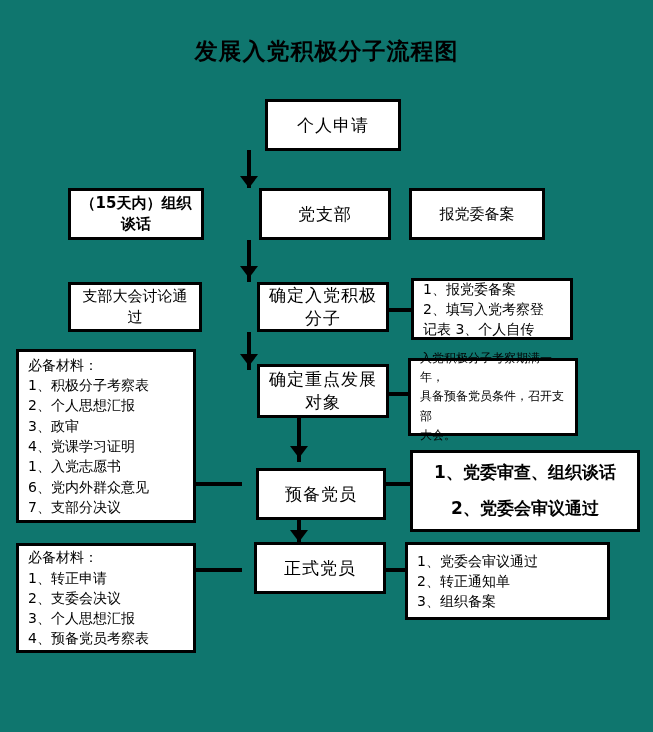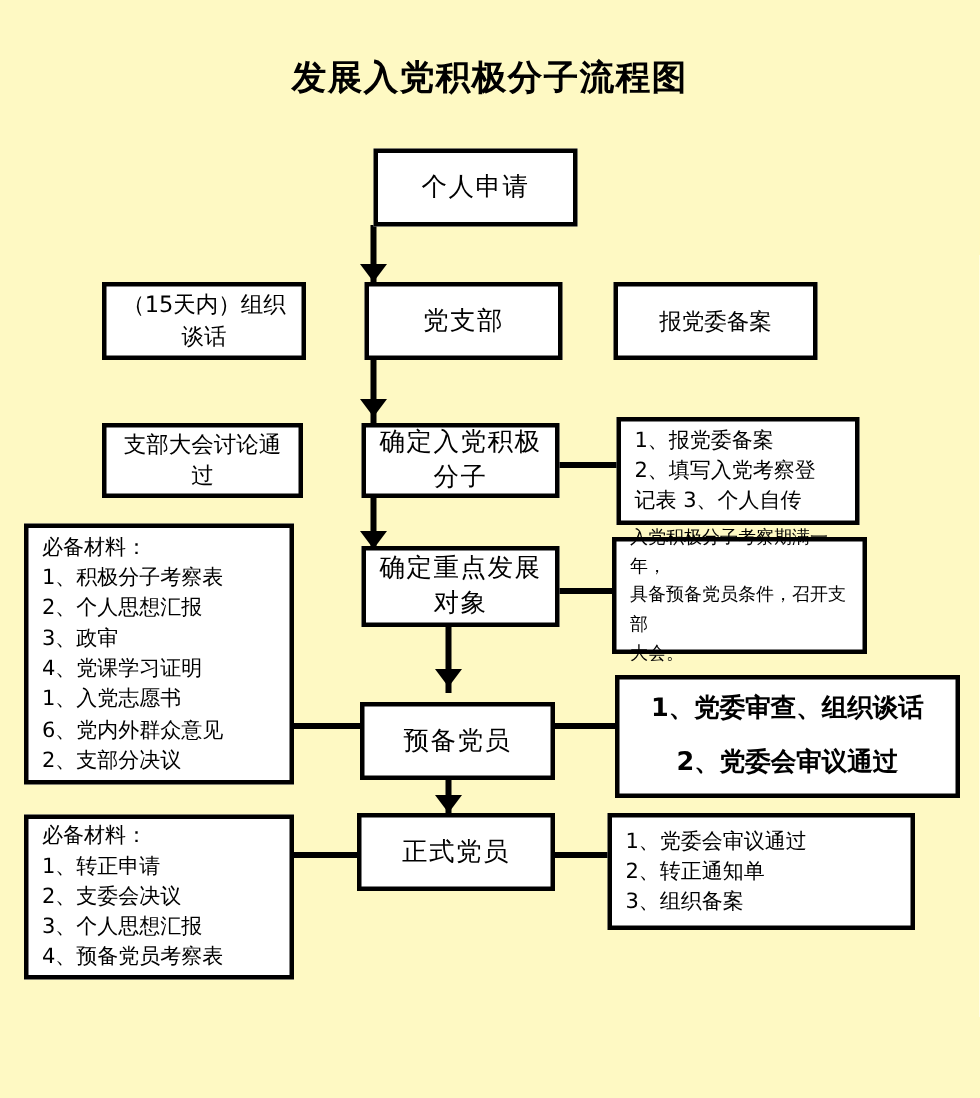--- a/index.html
+++ b/index.html
@@ -7,21 +7,21 @@
     padding: 0;
     background: #ffffff;
   }
   body {
     font-family: "DejaVu Sans", "Liberation Sans", sans-serif;
   }
   #page {
     position: relative;
     width: 653px;
     height: 732px;
-    background: #fef9c3;
+    background: #0f766e;
     overflow: hidden;
   }
   #title {
     position: absolute;
     left: 0;
     top: 36px;
     width: 653px;
     text-align: center;
     font-size: 23px;
     font-weight: bold;
@@ -39,20 +39,21 @@
     flex-direction: column;
     justify-content: center;
     z-index: 3;
   }
   .box.center-node {
     align-items: center;
     text-align: center;
     font-size: 17px;
     line-height: 1.35;
     letter-spacing: 1px;
+    margin-left: 16px;
   }
   .box.side-plain {
     align-items: center;
     text-align: center;
     font-size: 15px;
     line-height: 1.4;
     padding: 2px 6px;
   }
   .box.list {
     align-items: flex-start;
@@ -134,21 +135,21 @@
   <div class="hline" style="left:366px; top:392px; width:46px;"></div>
   <div class="hline" style="left:192px; top:482px; width:50px;"></div>
   <div class="hline" style="left:366px; top:482px; width:46px;"></div>
   <div class="hline" style="left:192px; top:568px; width:50px;"></div>
   <div class="hline" style="left:366px; top:568px; width:44px;"></div>
 
   <div class="box center-node" style="left:249px; top:99px; width:136px; height:52px;">
     <span class="lrow">个人申请</span>
   </div>
 
-  <div class="box side-plain" style="left:68px; top:188px; width:136px; height:52px;">
+  <div class="box side-plain" style="left:68px; top:188px; width:136px; height:52px;font-weight:bold;">
     <span class="lrow">（15天内）组织</span>
     <span class="lrow">谈话</span>
   </div>
 
   <div class="box center-node" style="left:243px; top:188px; width:132px; height:52px;">
     <span class="lrow">党支部</span>
   </div>
 
   <div class="box side-plain" style="left:409px; top:188px; width:136px; height:52px;">
     <span class="lrow">报党委备案</span>
@@ -157,21 +158,21 @@
   <div class="box side-plain" style="left:68px; top:282px; width:134px; height:50px;">
     <span class="lrow">支部大会讨论通</span>
     <span class="lrow">过</span>
   </div>
 
   <div class="box center-node" style="left:241px; top:282px; width:132px; height:50px;justify-content:center;">
     <span class="lrow">确定入党积极</span>
     <span class="lrow">分子</span>
   </div>
 
-  <div class="box list" style="left:411px; top:278px; width:162px; height:72px;">
+  <div class="box list" style="left:411px; top:278px; width:162px; height:62px;">
     <span class="lrow">1、报党委备案</span>
     <span class="lrow">2、填写入党考察登</span>
     <span class="lrow">记表 3、个人自传</span>
   </div>
 
   <div class="box center-node" style="left:241px; top:364px; width:132px; height:54px;">
     <span class="lrow">确定重点发展</span>
     <span class="lrow">对象</span>
   </div>
 
@@ -182,21 +183,21 @@
   </div>
 
   <div class="box list" style="left:16px; top:349px; width:180px; height:174px;">
     <span class="lrow">必备材料：</span>
     <span class="lrow">1、积极分子考察表</span>
     <span class="lrow">2、个人思想汇报</span>
     <span class="lrow">3、政审</span>
     <span class="lrow">4、党课学习证明</span>
     <span class="lrow">1、入党志愿书</span>
     <span class="lrow">6、党内外群众意见</span>
-    <span class="lrow">2、支部分决议</span>
+    <span class="lrow">7、支部分决议</span>
   </div>
 
   <div class="box center-node" style="left:240px; top:468px; width:130px; height:52px;">
     <span class="lrow">预备党员</span>
   </div>
 
   <div class="box big-list" style="left:410px; top:450px; width:230px; height:82px;">
     <span class="lrow">1、党委审查、组织谈话</span>
     <span class="lrow">2、党委会审议通过</span>
   </div>

